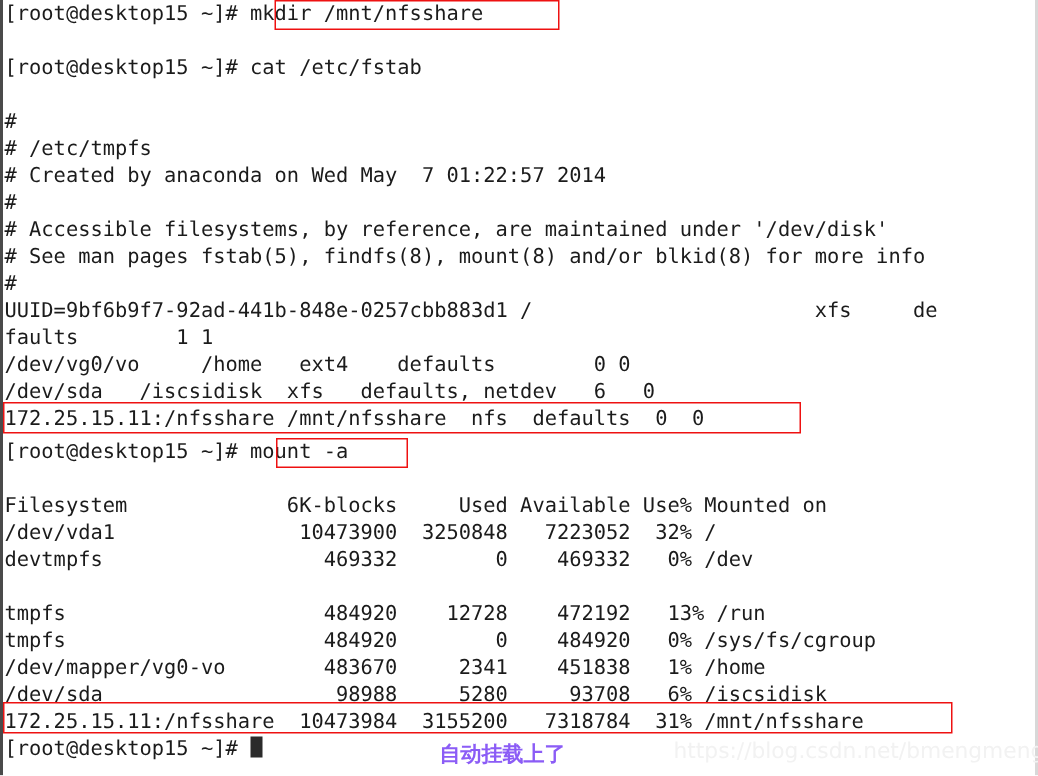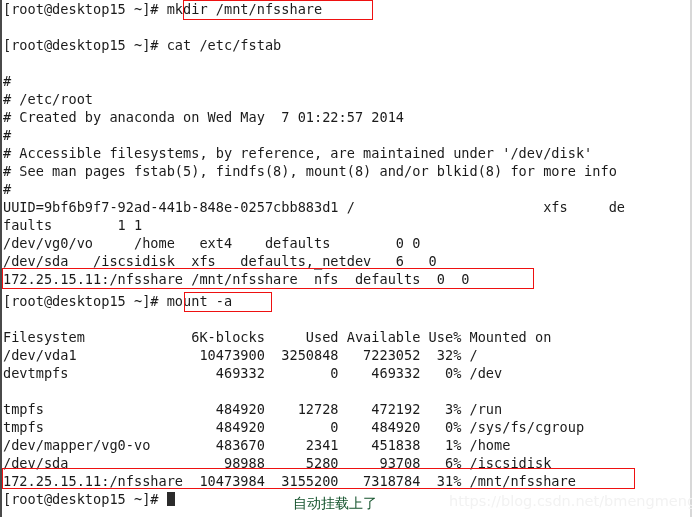--- a/index.html
+++ b/index.html
@@ -61,26 +61,26 @@
   }
   .hl-box {
     position: absolute;
     border: 1.5px solid #ee1111;
     box-sizing: border-box;
     pointer-events: none;
     background: transparent;
   }
   .annotation {
     position: absolute;
-    color: #14532d;
+    color: #8b5cf6;
     font-family: "DejaVu Sans", "Liberation Sans", sans-serif;
     font-size: 14px;
     line-height: 18px;
     white-space: pre;
-    font-weight: normal;
+    font-weight: bold;
   }
   .watermark {
     position: absolute;
     color: #f2f2f2;
     font-family: "DejaVu Sans", "Liberation Sans", sans-serif;
     font-size: 14.5px;
     line-height: 18px;
     white-space: pre;
   }
 </style>
@@ -91,36 +91,36 @@
 
   <div class="left-edge"></div>
   <div class="right-edge"></div>
 
   <div id="screen">
 
     <div class="line" style="top:0px">[root@desktop15 ~]# mkdir /mnt/nfsshare</div>
     <div class="line" style="top:36px">[root@desktop15 ~]# cat /etc/fstab</div>
     <div class="line" style="top:54px"></div>
     <div class="line" style="top:72px">#</div>
-    <div class="line" style="top:90px"># /etc/root</div>
+    <div class="line" style="top:90px"># /etc/tmpfs</div>
     <div class="line" style="top:108px"># Created by anaconda on Wed May  7 01:22:57 2014</div>
     <div class="line" style="top:126px">#</div>
     <div class="line" style="top:144px"># Accessible filesystems, by reference, are maintained under '/dev/disk'</div>
     <div class="line" style="top:162px"># See man pages fstab(5), findfs(8), mount(8) and/or blkid(8) for more info</div>
     <div class="line" style="top:180px">#</div>
     <div class="line" style="top:198px">UUID=9bf6b9f7-92ad-441b-848e-0257cbb883d1 /                       xfs     de</div>
     <div class="line" style="top:216px">faults        1 1</div>
     <div class="line" style="top:234px">/dev/vg0/vo     /home   ext4    defaults        0 0</div>
     <div class="line" style="top:252px">/dev/sda   /iscsidisk  xfs   defaults,_netdev   6   0</div>
     <div class="line" style="top:270px">172.25.15.11:/nfsshare /mnt/nfsshare  nfs  defaults  0  0</div>
     <div class="line" style="top:292px">[root@desktop15 ~]# mount -a</div>
     <div class="line" style="top:328px">Filesystem             6K-blocks     Used Available Use% Mounted on</div>
     <div class="line" style="top:346px">/dev/vda1               10473900  3250848   7223052  32% /</div>
     <div class="line" style="top:364px">devtmpfs                  469332        0    469332   0% /dev</div>
-    <div class="line" style="top:400px">tmpfs                     484920    12728    472192   3% /run</div>
+    <div class="line" style="top:400px">tmpfs                     484920    12728    472192   13% /run</div>
     <div class="line" style="top:418px">tmpfs                     484920        0    484920   0% /sys/fs/cgroup</div>
     <div class="line" style="top:436px">/dev/mapper/vg0-vo        483670     2341    451838   1% /home</div>
     <div class="line" style="top:454px">/dev/sda                   98988     5280     93708   6% /iscsidisk</div>
     <div class="line" style="top:472px">172.25.15.11:/nfsshare  10473984  3155200   7318784  31% /mnt/nfsshare</div>
 
     <div class="line" style="top:490px"><span>[root@desktop15 ~]# </span><span class="cursor"></span></div>
 
   </div>
 
   <div class="hl-box" style="left:183px; top:0px;   width:190px; height:20px;"></div>

